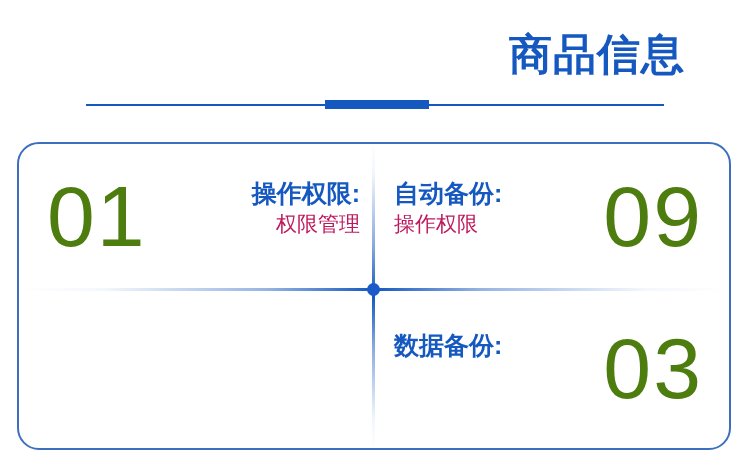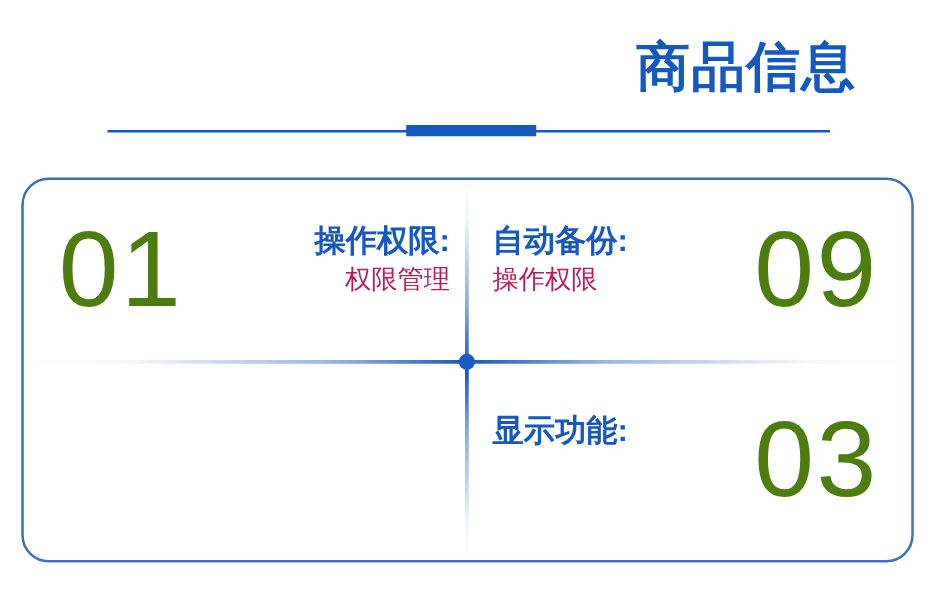--- a/index.html
+++ b/index.html
@@ -195,17 +195,17 @@
     <div class="q-text">
       <div class="q-heading">自动备份:</div>
       <div class="q-value">操作权限</div>
     </div>
   </div>
 
 
   <div class="quadrant q4">
     <div class="watermark">03</div>
     <div class="q-text">
-      <div class="q-heading">显示功能:</div>
+      <div class="q-heading">数据备份:</div>
     </div>
   </div>
 
 </div>
 
 </body></html>

